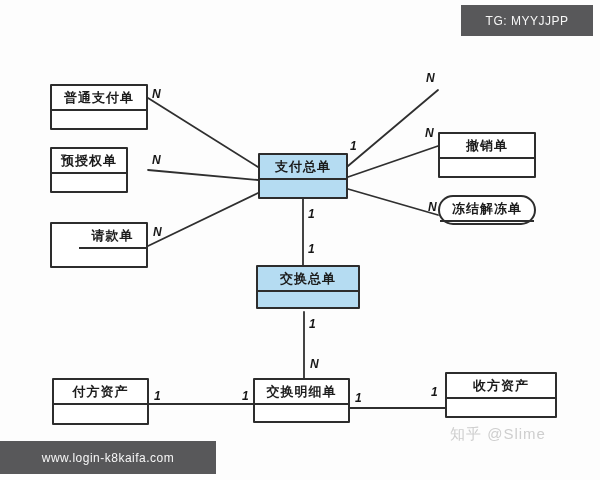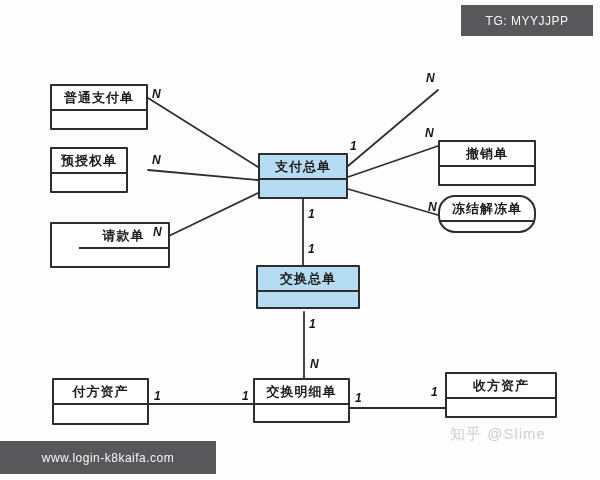--- a/index.html
+++ b/index.html
@@ -68,39 +68,39 @@
   </svg>
 
   <div class="entity" style="left:50px;top:72px;width:98px;height:46px;margin-top:12px;">
     <div class="entity-title">普通支付单</div>
     <div class="entity-body"></div>
   </div>
   <div class="entity" style="left:50px;top:147px;width:78px;height:46px;">
     <div class="entity-title">预授权单</div>
     <div class="entity-body"></div>
   </div>
-  <div class="entity" style="left:50px;top:222px;width:120px;height:46px;padding-left:27px;">
+  <div class="entity" style="left:50px;top:222px;width:98px;height:46px;padding-left:27px;">
     <div class="entity-title">请款单</div>
     <div class="entity-body"></div>
   </div>
 
   <div class="entity accent" style="left:258px;top:153px;width:90px;height:46px;">
     <div class="entity-title">支付总单</div>
     <div class="entity-body"></div>
   </div>
   <div class="entity accent" style="left:256px;top:265px;width:104px;height:44px;font-family:Liberation Mono, monospace;">
     <div class="entity-title">交换总单</div>
     <div class="entity-body"></div>
   </div>
 
-  <div class="entity" style="left:438px;top:140px;width:98px;height:46px;">
+  <div class="entity" style="left:438px;top:132px;width:98px;height:46px;">
     <div class="entity-title">撤销单</div>
     <div class="entity-body"></div>
   </div>
-  <div class="entity" style="left:438px;top:195px;width:98px;height:38px;border-radius:17px;">
+  <div class="entity" style="left:438px;top:195px;width:98px;height:30px;border-radius:17px;">
     <div class="entity-title">冻结解冻单</div>
     <div class="entity-body"></div>
   </div>
 
   <div class="entity" style="left:52px;top:378px;width:97px;height:47px;">
     <div class="entity-title">付方资产</div>
     <div class="entity-body"></div>
   </div>
   <div class="entity" style="left:253px;top:378px;width:97px;height:45px;">
     <div class="entity-title">交换明细单</div>

